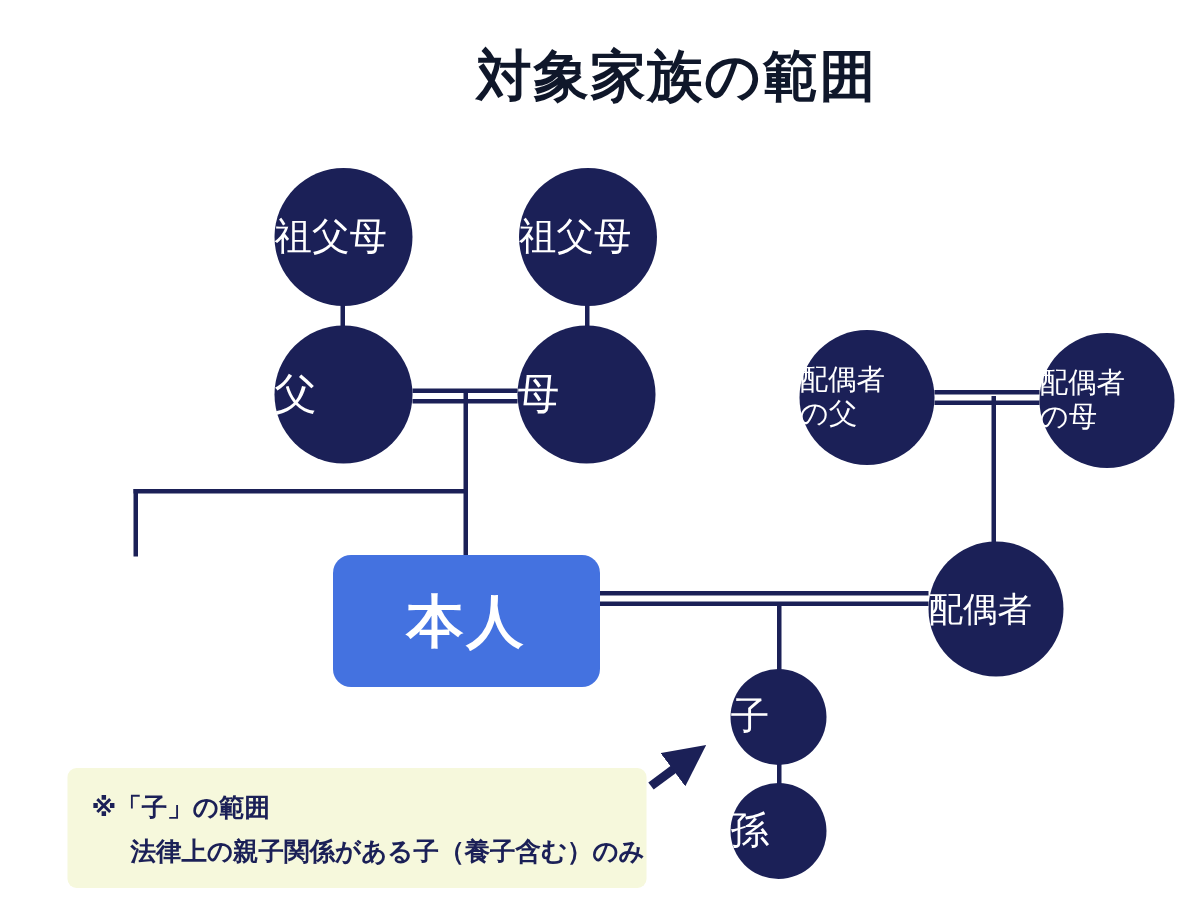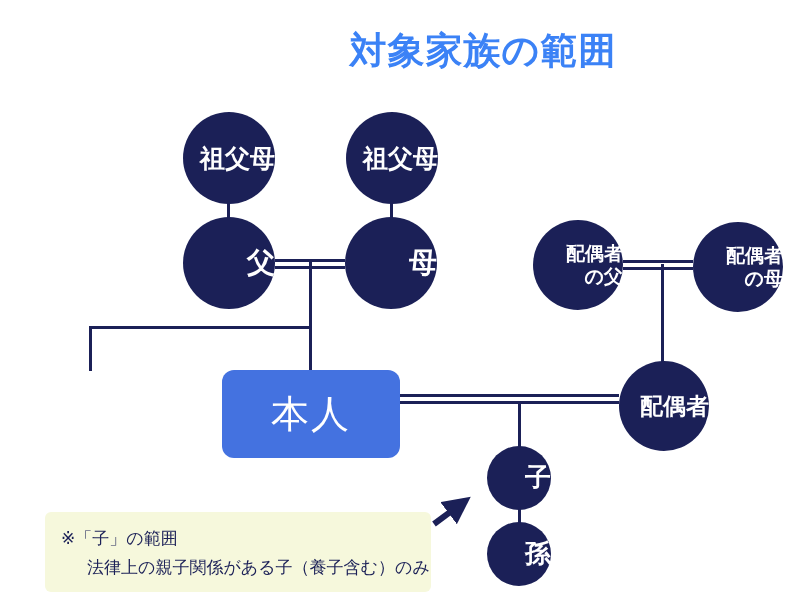--- a/index.html
+++ b/index.html
@@ -2,44 +2,44 @@
 <html style="--navy: #1b2057; --accent_blue: #4472e0; --note_bg: #f6f8dc; --node_text: #ffffff; --title_text: #111111;"><head>
 <meta charset="utf-8">
 <style>
   html,body{margin:0;padding:0;background:#fff;}
   #stage{
     position:relative;width:800px;height:615px;background:#fff;overflow:hidden;
     font-family:"Liberation Sans","DejaVu Sans",sans-serif;
   }
   .title{
     position:absolute;left:451px;top:26px;transform:translateX(-50%);
-    font-size:37px;font-weight:bold;color:#3b82f6;white-space:nowrap;letter-spacing:1px;margin-left:32px;
+    font-size:37px;font-weight:bold;color:#0f172a;white-space:nowrap;letter-spacing:1px;
   }
   .circle{
     position:absolute;border-radius:50%;
     background:var(--navy,#1b2057);color:#fff;
-    display:flex;flex-direction:column;align-items:flex-end;justify-content:center;
-    text-align:center;font-weight:bold;line-height:1.22;z-index:2;
+    display:flex;flex-direction:column;align-items:flex-start;justify-content:center;
+    text-align:center;font-weight:normal;line-height:1.22;z-index:2;
   }
   .circle span{display:block;white-space:nowrap;}
   .c-gp-left   {left:183px;top:112px;width:92px;height:92px;font-size:25px;}
   .c-gp-right  {left:346px;top:112px;width:92px;height:92px;font-size:25px;}
   .c-father    {left:183px;top:217px;width:92px;height:92px;font-size:28px;}
   .c-mother    {left:345px;top:217px;width:92px;height:92px;font-size:28px;}
   .c-sp-father {left:533px;top:220px;width:90px;height:90px;font-size:19px;}
   .c-sp-mother {left:693px;top:222px;width:90px;height:90px;font-size:19px;}
   .c-siblings  {left:46px; top:367px;width:90px;height:90px;font-size:23px;}
   .c-spouse    {left:619px;top:361px;width:90px;height:90px;font-size:23px;}
   .c-child     {left:487px;top:446px;width:64px;height:64px;font-size:26px;}
   .c-grandchild{left:487px;top:522px;width:64px;height:64px;font-size:26px;}
   .self-box{
     position:absolute;left:222px;top:370px;width:178px;height:88px;
     background:var(--accent_blue,#4472e0);border-radius:12px;color:#fff;
     display:flex;align-items:center;justify-content:center;
-    font-size:38px;font-weight:normal;z-index:3;letter-spacing:2px;
+    font-size:38px;font-weight:bold;z-index:3;letter-spacing:2px;
   }
   .vline,.hline{position:absolute;background:var(--navy,#1b2057);z-index:1;}
   .dline{
     position:absolute;height:10px;box-sizing:border-box;background:transparent;
     border-top:3px solid var(--navy,#1b2057);
     border-bottom:3px solid var(--navy,#1b2057);z-index:1;
   }
   .l-gpl   {left:227px;top:200px;width:3px;height:22px;}
   .l-gpr   {left:390px;top:200px;width:3px;height:22px;}
   .d-parents{left:275px;top:259px;width:70px;}
@@ -49,21 +49,21 @@
   .d-sp-parents{left:623px;top:260px;width:70px;}
   .l-drop-spouse{left:661px;top:264px;width:3px;height:100px;}
   .d-marriage{left:400px;top:394px;width:219px;}
   .l-drop-child{left:518px;top:402px;width:3px;height:46px;}
   .l-child-gc{left:518px;top:508px;width:3px;height:16px;}
   .arrow-svg{position:absolute;left:425px;top:482px;z-index:2;}
   .note-box{
     position:absolute;left:45px;top:512px;width:386px;height:80px;
     background:var(--note_bg,#f6f8dc);border-radius:6px;box-sizing:border-box;
     padding:13px 14px 10px 16px;color:var(--navy,#1b2057);
-    font-size:17px;font-weight:normal;line-height:1.7;z-index:2;
+    font-size:17px;font-weight:bold;line-height:1.7;z-index:2;
   }
   .note-line2{margin-left:26px;white-space:nowrap;}
 </style>
 </head>
 <body>
 
 <div id="stage">
 
   <div class="title">対象家族の範囲</div>
 

